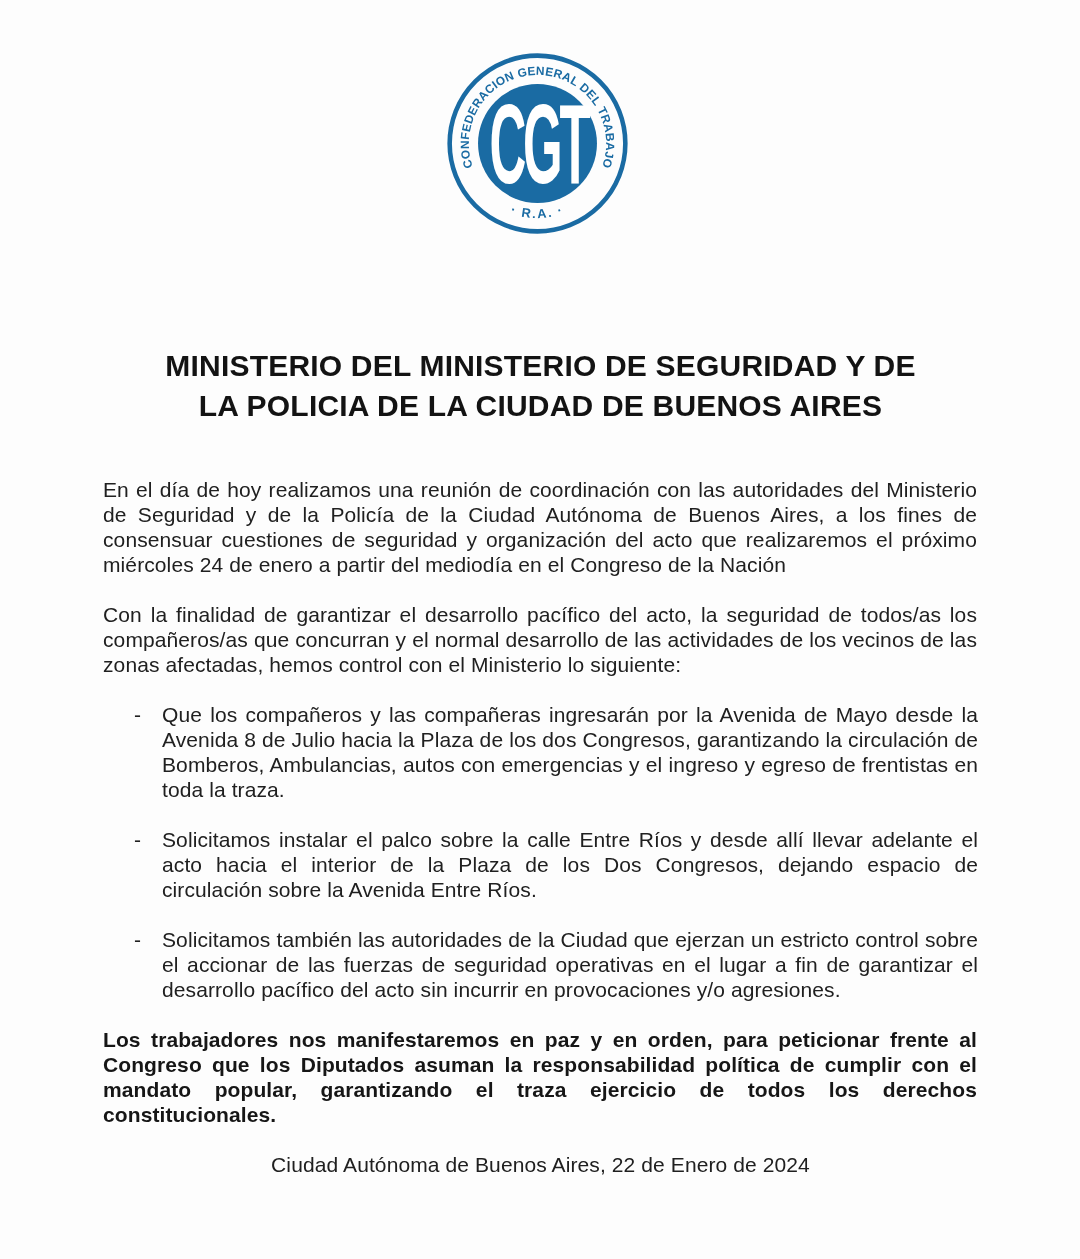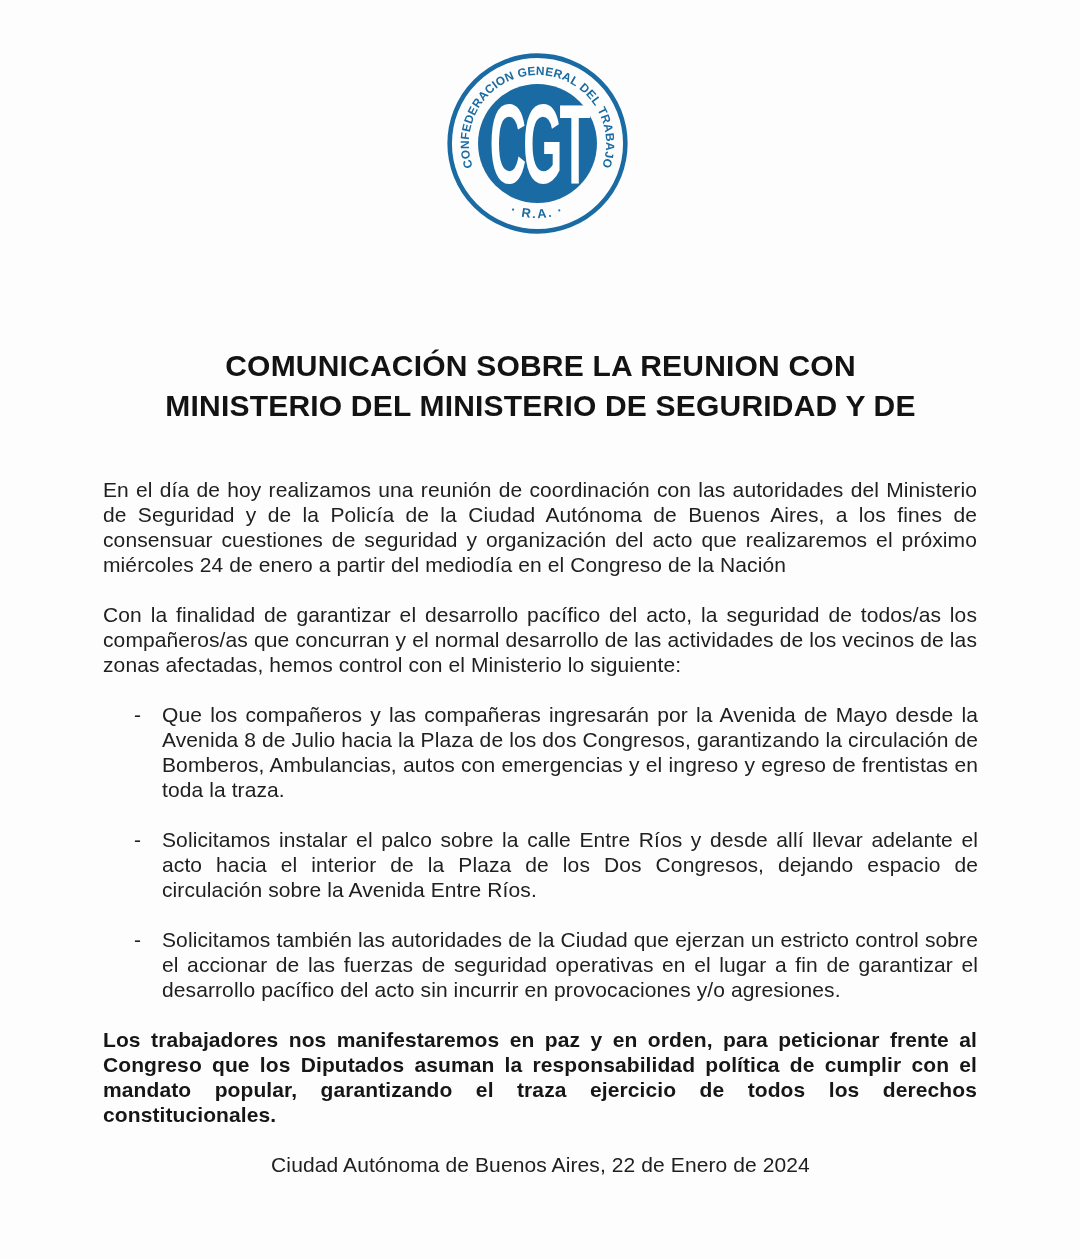--- a/index.html
+++ b/index.html
@@ -115,22 +115,22 @@
         <textPath href="#arcBottom" startOffset="50%" text-anchor="middle">· R.A. ·</textPath>
       </text>
 
       <circle cx="100" cy="100" r="65" fill="#1a6ba3"></circle>
 
       <text class="monogram" x="0" y="0" fill="#ffffff" font-size="96" text-anchor="middle" transform="translate(101,143) scale(0.58,1.28)">CGT</text>
     </svg>
   </div>
 
   <h1 class="doc-title">
-    <span class="t-line">COMUNICACIÓN SOBRE LA REUNION CON</span>
     <span class="t-line">MINISTERIO DEL MINISTERIO DE SEGURIDAD Y DE</span>
+    <span class="t-line">LA POLICIA DE LA CIUDAD DE BUENOS AIRES</span>
   </h1>
 
   <p class="para first">En el día de hoy realizamos una reunión de coordinación con las autoridades del Ministerio de Seguridad y de la Policía de la Ciudad Autónoma de Buenos Aires, a los fines de consensuar cuestiones de seguridad y organización del acto que realizaremos el próximo miércoles 24 de enero a partir del mediodía en el Congreso de la Nación</p>
 
   <p class="para">Con la finalidad de garantizar el desarrollo pacífico del acto, la seguridad de todos/as los compañeros/as que concurran y el normal desarrollo de las actividades de los vecinos de las zonas afectadas, hemos control con el Ministerio lo siguiente:</p>
 
   <ul class="bullet-list">
     <li class="bullet">
       <span class="marker">-</span>
       <span class="b-text">Que los compañeros y las compañeras ingresarán por la Avenida de Mayo desde la Avenida 8 de Julio hacia la Plaza de los dos Congresos, garantizando la circulación de Bomberos, Ambulancias, autos con emergencias y el ingreso y egreso de frentistas en toda la traza.</span>

